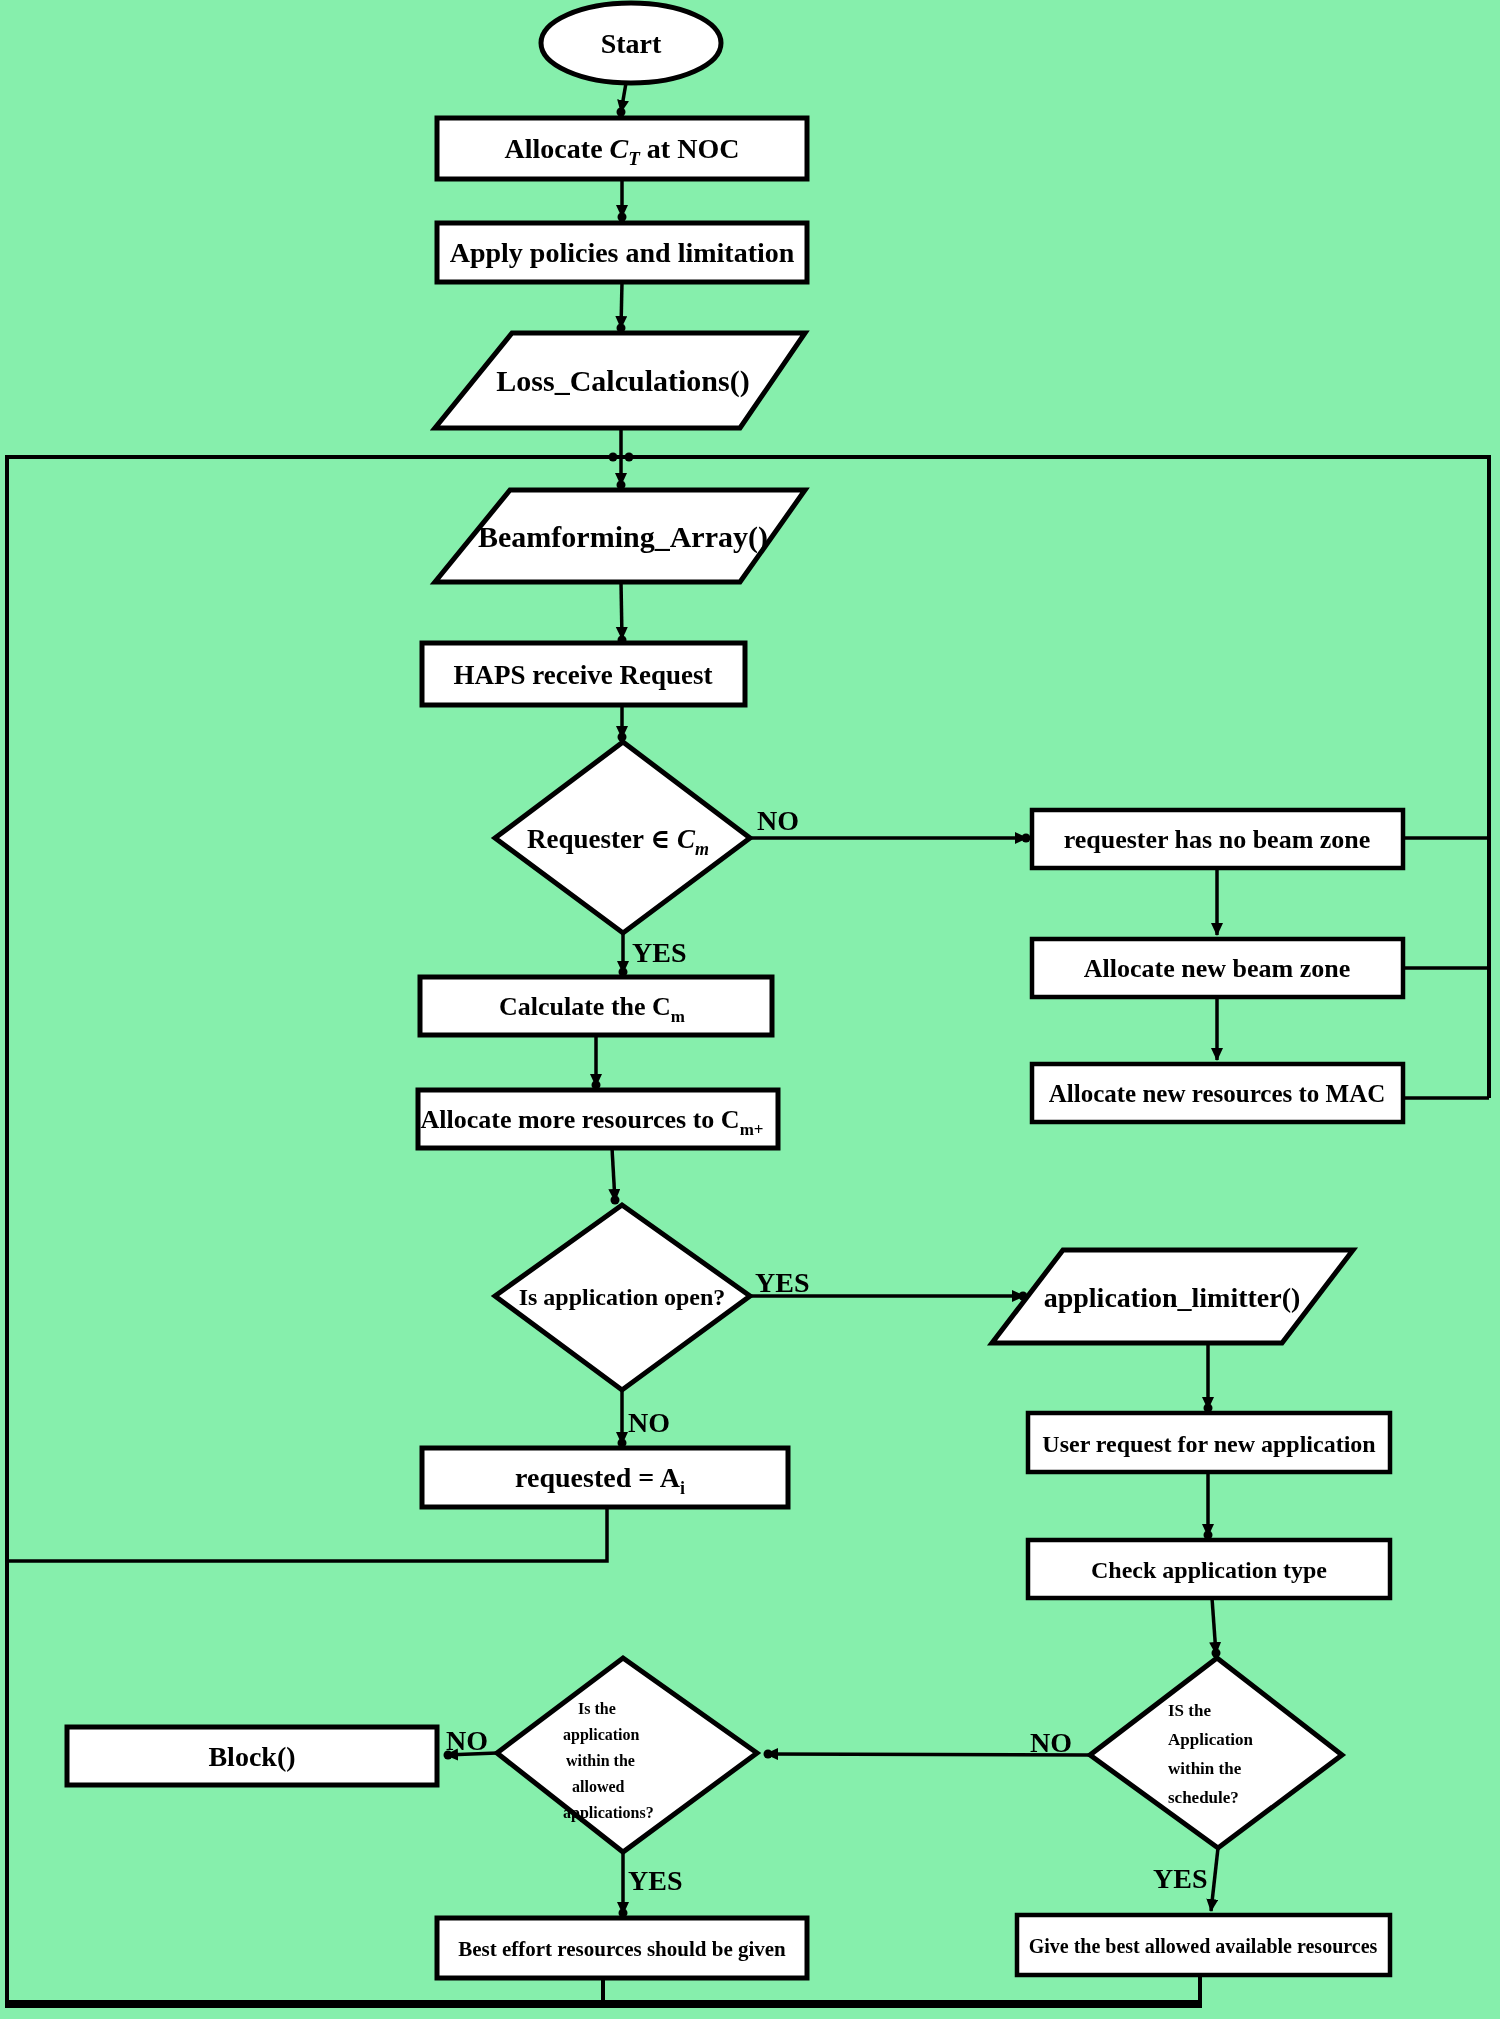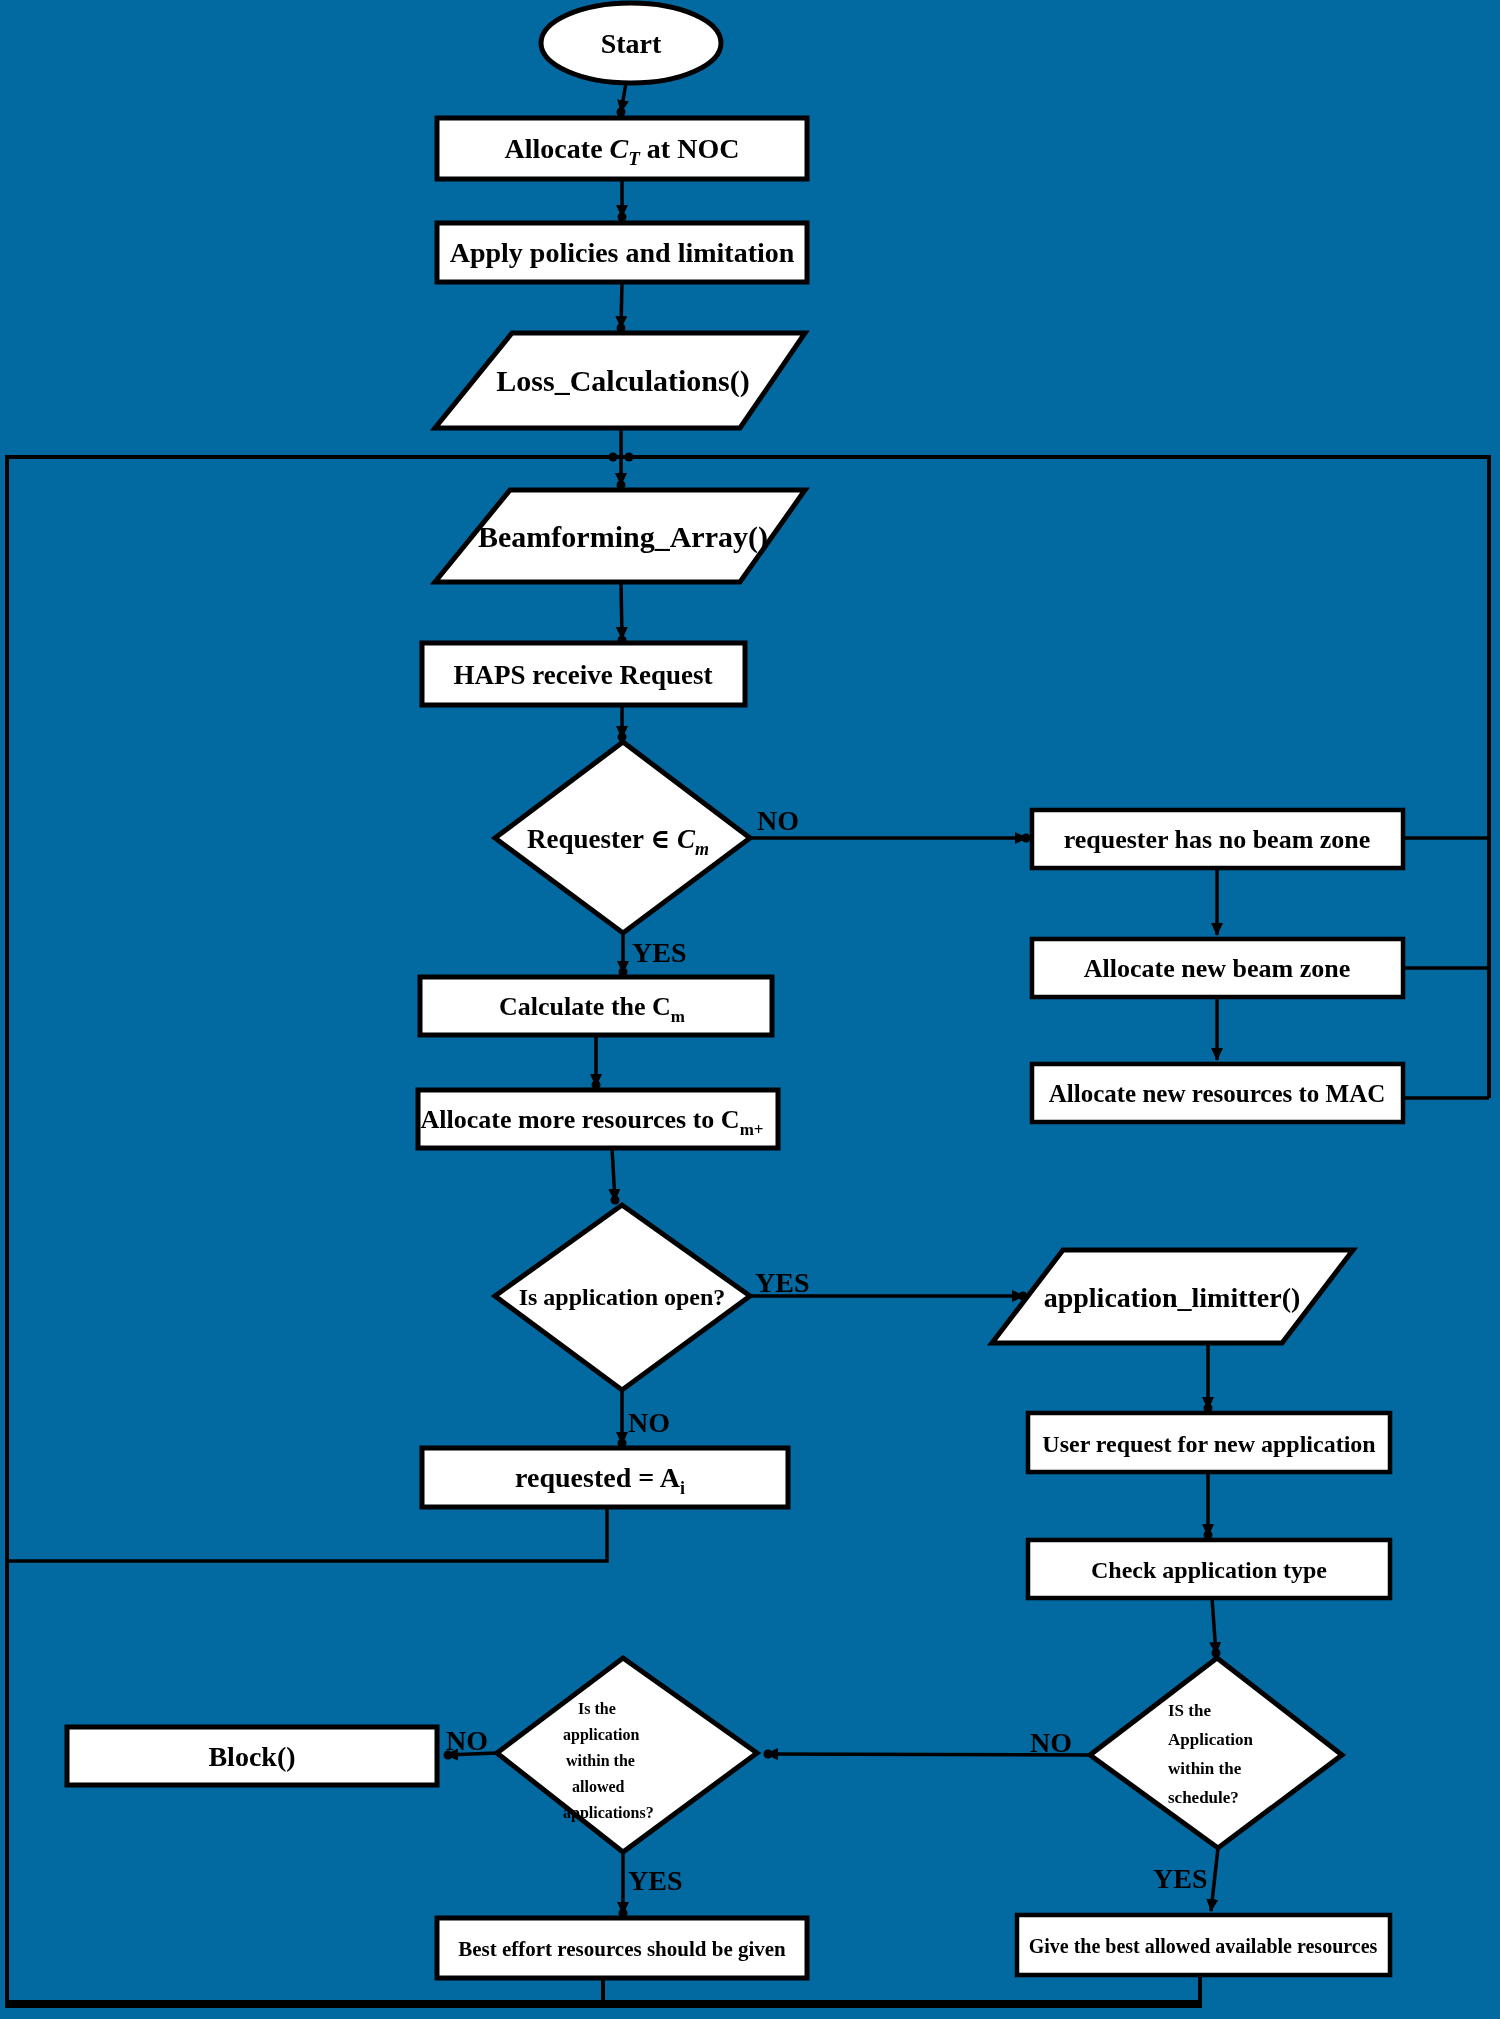--- a/index.html
+++ b/index.html
@@ -1,16 +1,16 @@
 <!DOCTYPE html>
 <html><head>
 <meta charset="utf-8">
 <style>
   html,body{margin:0;padding:0;background:#ffffff;}
-  .stage{width:1500px;height:2019px;position:relative;background:#0369a1;}
+  .stage{width:1500px;height:2019px;position:relative;background:#86efac;}
   svg{display:block;}
   .t{font-family:"Liberation Serif","DejaVu Serif",serif;font-weight:bold;fill:#000000;}
   .shape{fill:#ffffff;stroke:#000000;}
   .edge{stroke:#000000;fill:none;}
   .dot{fill:#000000;stroke:none;}
 </style>
 </head>
 <body>
 
 <div class="stage">

